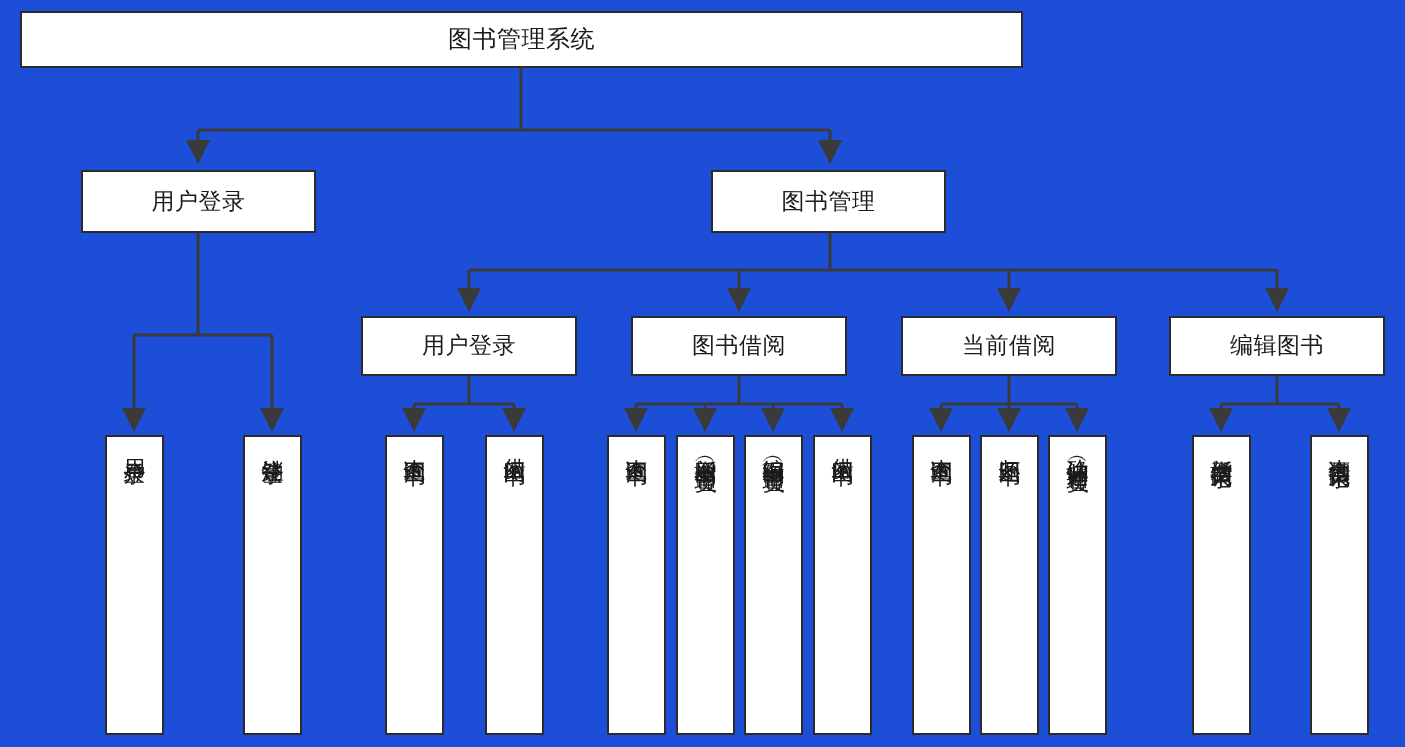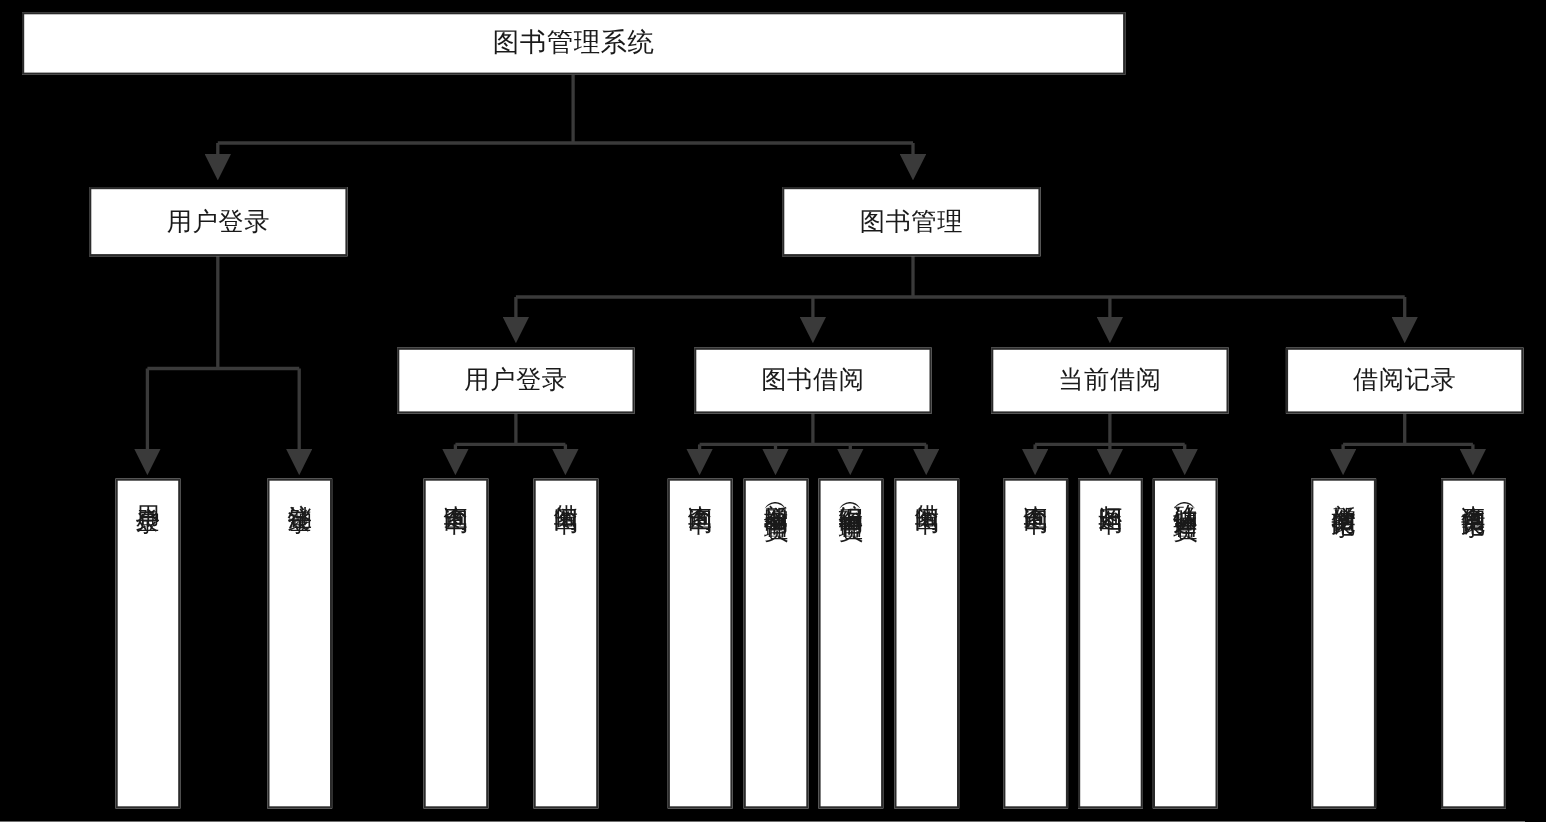--- a/index.html
+++ b/index.html
@@ -8,21 +8,21 @@
     padding: 0;
     background: #ffffff;
   }
   body {
     font-family: "Liberation Sans", "DejaVu Sans", sans-serif;
   }
   #canvas {
     position: relative;
     width: 1405px;
     height: 747px;
-    background: #000000;
+    background: #1d4ed8;
     overflow: hidden;
   }
   #wires {
     position: absolute;
     left: 0;
     top: 0;
     width: 1405px;
     height: 747px;
   }
   .node {
@@ -141,21 +141,21 @@
   <div class="node horiz" style="left:361px; top:316px; width:216px; height:60px;">
     <span class="label">用户登录</span>
   </div>
   <div class="node horiz" style="left:631px; top:316px; width:216px; height:60px;">
     <span class="label">图书借阅</span>
   </div>
   <div class="node horiz" style="left:901px; top:316px; width:216px; height:60px;">
     <span class="label">当前借阅</span>
   </div>
   <div class="node horiz" style="left:1169px; top:316px; width:216px; height:60px;">
-    <span class="label">借阅记录</span>
+    <span class="label">编辑图书</span>
   </div>
 
   <div class="node vert" style="left:105px; top:435px; width:59px; height:300px;">
     <span class="label">用户登录</span>
   </div>
   <div class="node vert" style="left:243px; top:435px; width:59px; height:300px;">
     <span class="label">注销登录</span>
   </div>
 
   <div class="node vert" style="left:385px; top:435px; width:59px; height:300px;">

